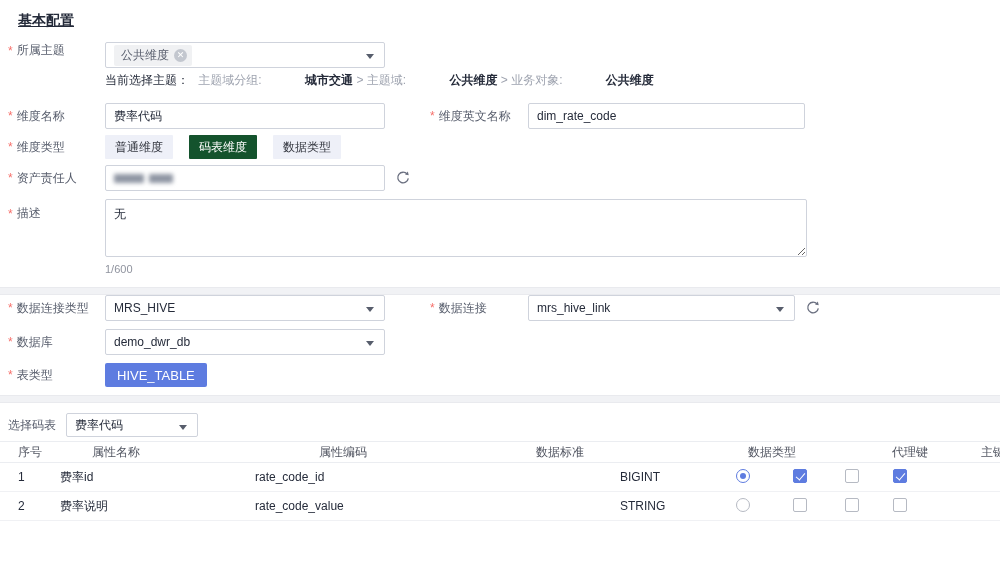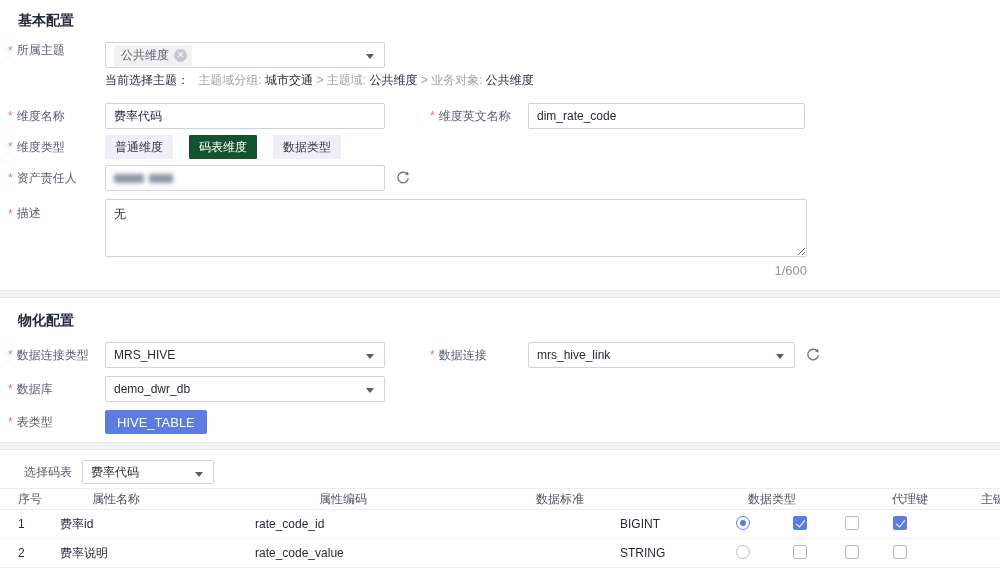--- a/index.html
+++ b/index.html
@@ -1,19 +1,19 @@
 <!DOCTYPE html>
 <html><head>
 <meta charset="utf-8">
 <style>
   * { box-sizing: border-box; }
   body { margin:0; background:#fff; font-family:"Liberation Sans","DejaVu Sans",sans-serif; color:#252b3a; }
   .page { width:1000px; height:583px; overflow:hidden; font-size:12px; padding-top:12px; position:relative; background:#fff; }
 
-  h3.sec { font-size:14px; font-weight:bold; color:#252b3a; margin:0 0 12px 18px; }
+  h3.sec { font-size:14px; font-weight:bold; color:#252b3a; margin:0 0 12px 18px;text-decoration:underline; }
 
   .frow { display:flex; align-items:center; margin:0 0 6px 8px; }
   .frow.top { align-items:flex-start; }
   .lbl { width:97px; display:flex; align-items:center; color:#575d6c; flex:none; }
   .lbl2 { width:98px; margin-left:45px; display:flex; align-items:center; color:#575d6c; flex:none; }
   .req { color:#f66f6a; margin-right:4px; }
   .ctl { width:280px; flex:none; }
   .ctl2 { width:277px; flex:none;border-radius:13px; }
 
   .input, .selectbox {
@@ -25,47 +25,47 @@
   .caret { position:absolute; right:10px; top:11px; width:0; height:0;
     border-left:4px solid transparent; border-right:4px solid transparent; border-top:5px solid #575d6c; }
 
   .tag { display:inline-flex; align-items:center; gap:5px; background:#f0f1f3; border-radius:2px;
     padding:2px 5px 2px 7px; color:#575d6c; font-size:12px; }
   .tag-x { width:13px; height:13px; border-radius:50%; background:#c3c7cf; color:#fff; font-size:9px;
     line-height:13px; text-align:center; cursor:pointer; }
 
   .hint { margin:4px 0 8px 105px; color:#9ea3af; white-space:nowrap; }
   .hint .pre { color:#252b3a; margin-right:6px; }
-  .hint .val { color:#252b3a; font-weight:normal; }
+  .hint .val { color:#252b3a; font-weight:bold;margin-left:40px; }
 
   .seg { display:flex; gap:16px; }
   .seg-btn { height:24px; padding:0 10px; display:flex; align-items:center; background:#eef0f8; color:#33363f;
     cursor:pointer; font-size:12px; border-radius:1px; }
   .seg-btn.selected { background:#14532d; color:#fff; }
 
   .refresh { margin-left:10px; cursor:pointer; display:flex; align-items:center; flex:none; }
 
   .redacted { display:flex; gap:5px; align-items:center; filter:blur(2px); }
   .redacted i { display:block; height:9px; background:#8f96a3; border-radius:1px; }
   .redacted i.a { width:30px; } .redacted i.b { width:24px; }
 
   textarea.desc { width:702px; height:58px; border:1px solid #cfd3dc; border-radius:2px; font:inherit;
     color:#252b3a; padding:6px 8px; resize:both; outline:none; display:block; }
-  .counter { margin:1px 0 0 105px; width:702px; text-align:right; color:#8f939e; font-size:13px; }
+  .counter { margin:1px 0 0 105px; width:702px; color:#8f939e; font-size:11px; }
 
   .divider { height:8px; background:#f1f2f5; border-top:1px solid #e9eaee; border-bottom:1px solid #e9eaee; }
   .divider.d1 { margin-top:12px; } .divider.d2 { margin-top:8px; }
   h3.sec2 { margin-top:14px; }
 
   .tabbar { margin-top:12px; padding-left:18px; border-bottom:1px solid #e9ebf0; }
   .tab { display:inline-block; color:#5e7ce0; padding:2px 2px 6px 0; border-bottom:2px solid #5e7ce0;
     margin-bottom:-1px; cursor:pointer; }
 
   .ct-row { display:flex; align-items:center; margin:10px 0 0 8px; }
-  .ct-lbl { color:#575d6c; margin-right:10px;margin-left:16px; }
+  .ct-lbl { color:#575d6c; margin-right:10px; }
   .sel-sm { width:132px; flex:none; }
   .sel-sm .selectbox { height:24px; }
 
   .btn-blue { height:24px; background:#5e7ce0; color:#fff; border:none; border-radius:2px; padding:0 12px;
     font-size:13px; cursor:pointer; font-family:inherit; }
 
   .thead { display:flex; align-items:center; height:22px; margin-top:4px; padding-left:18px;
     border-top:1px solid #ebedf1; border-bottom:1px solid #ebedf1; color:#515561;gap:32px; }
   .trow { display:flex; align-items:center; height:29px; padding-left:18px; border-bottom:1px solid #f0f1f4; color:#252b3a; }
   .c-no{width:42px;flex:none;} .c-name{width:195px;flex:none;} .c-code{width:185px;flex:none;}
@@ -176,21 +176,20 @@
       <span>描述</span>
     </div>
     <div>
       <textarea class="desc" style="">无</textarea>
     </div>
   </div>
   <div class="counter">1/600</div>
 
   <div class="divider d1"></div>
 
-  <h3 class="sec sec2">物化配置</h3>
 
   <div class="frow" style="margin-bottom:8px">
     <div class="lbl">
       <span class="req">*</span>
       <span>数据连接类型</span>
     </div>
     <div class="ctl">
       <div class="selectbox">
         <span>MRS_HIVE</span>
         <span class="caret"></span>

